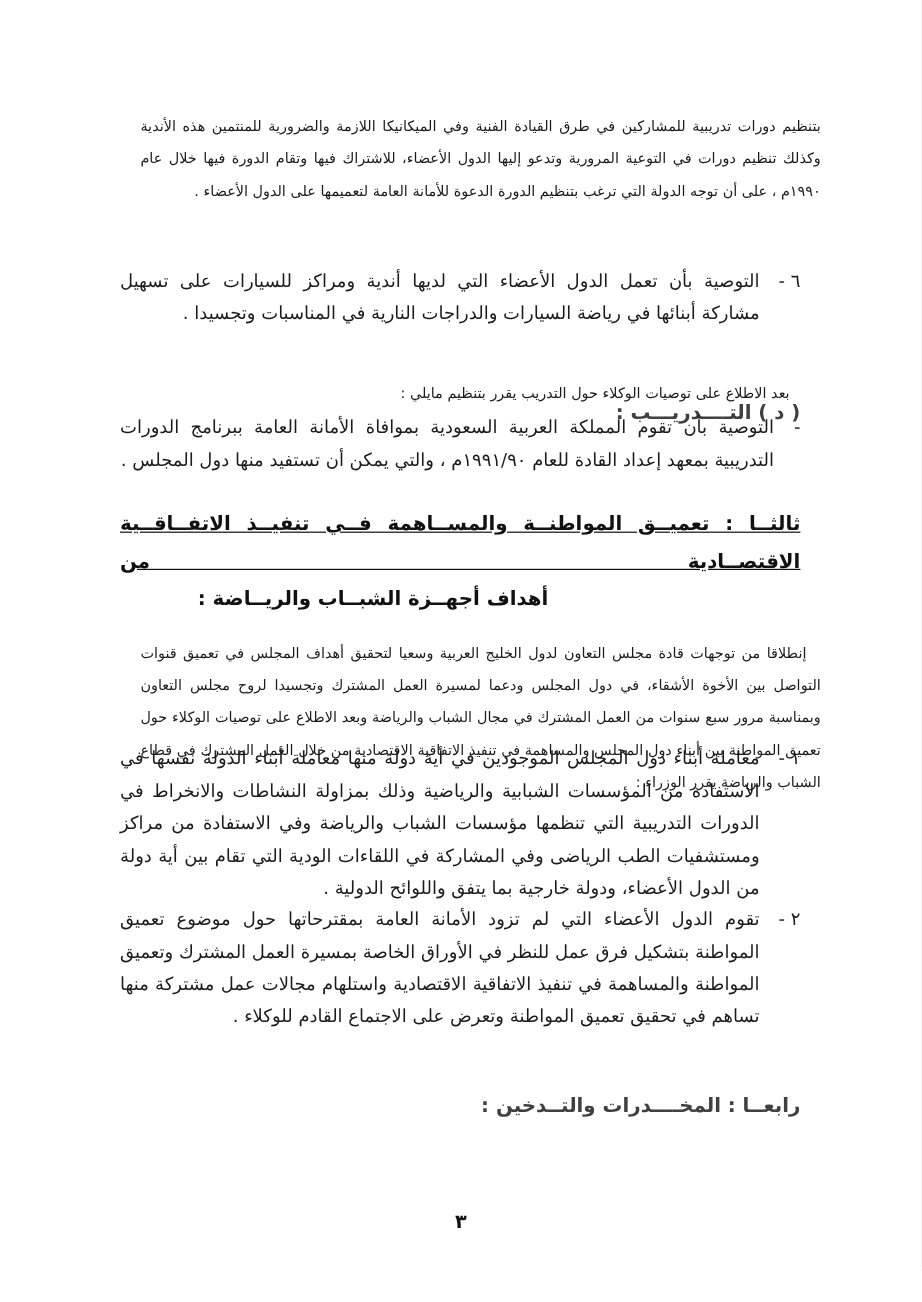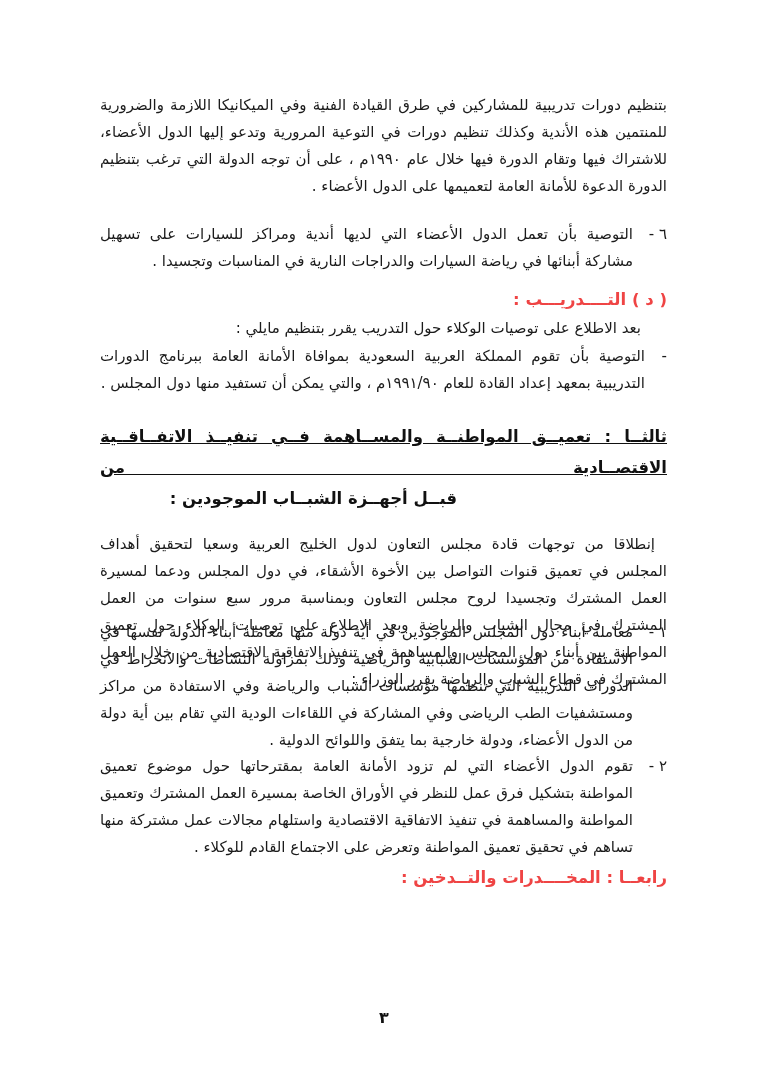--- a/index.html
+++ b/index.html
@@ -8,23 +8,23 @@
     width:768px;height:1085px;
     background:#ffffff;
     margin:0 auto;
     overflow:hidden;
     direction:rtl;
     font-family:"DejaVu Sans", sans-serif;
     color:#1b1b1b;
   }
   .block{
     position:absolute;
-    right:101px;
+    right:84px;
     width:567px;
-    font-size:15px;
+    font-size:12px;
     line-height:27px;
     text-align:justify;
     text-align-last:right;
   }
   .para-indent{ text-indent:26px; }
   .para-indent-sm{ text-indent:12px;margin-top:48px; }
   .item{
     position:absolute;
     right:101px;
     width:567px;
@@ -48,21 +48,22 @@
     text-align-last:right;
   }
   .heading{
     position:absolute;
     right:101px;
     width:567px;
     font-weight:bold;
     font-size:16.5px;
     line-height:27px;
     text-align:right;
-    color:#ef4444;
+    color:#404040;
+    margin-top:44px;
   }
   .section-heading{
     position:absolute;
     right:101px;
     width:567px;
     font-weight:bold;
     font-size:16.5px;
     line-height:31px;
     color:#111;
   }
@@ -94,21 +95,21 @@
 
   <div class="block para-indent" style="top:315px">بعد الاطلاع على توصيات الوكلاء حول التدريب يقرر بتنظيم مايلي :</div>
 
   <div class="item" style="top:343px">
     <span class="marker dash">-</span>
     <div class="item-text">التوصية بأن تقوم المملكة العربية السعودية بموافاة الأمانة العامة ببرنامج الدورات التدريبية بمعهد إعداد القادة للعام ١٩٩١/٩٠م ، والتي يمكن أن تستفيد منها دول المجلس .</div>
   </div>
 
   <div class="section-heading" style="top:421px">
     <div class="sh-line1">ثالثــا : تعميــق المواطنــة والمســاهمة فــي تنفيــذ الاتفــاقــية الاقتصــادية من</div>
-    <div class="sh-line2">قبــل أجهــزة الشبــاب الموجودين :</div>
+    <div class="sh-line2">أهداف أجهــزة الشبــاب والريــاضة :</div>
   </div>
 
   <div class="block para-indent-sm" style="top:483px">إنطلاقا من توجهات قادة مجلس التعاون لدول الخليج العربية وسعيا لتحقيق أهداف المجلس في تعميق قنوات التواصل بين الأخوة الأشقاء، في دول المجلس ودعما لمسيرة العمل المشترك وتجسيدا لروح مجلس التعاون وبمناسبة مرور سبع سنوات من العمل المشترك في مجال الشباب والرياضة وبعد الاطلاع على توصيات الوكلاء حول تعميق المواطنة بين أبناء دول المجلس والمساهمة في تنفيذ الاتفاقية الاقتصادية من خلال العمل المشترك في قطاع الشباب والرياضة يقرر الوزراء :</div>
 
   <div class="item" style="top:619px">
     <span class="marker">١ -</span>
     <div class="item-text">معاملة أبناء دول المجلس الموجودين في أية دولة منها معاملة أبناء الدولة نفسها في الاستفادة من المؤسسات الشبابية والرياضية وذلك بمزاولة النشاطات والانخراط في الدورات التدريبية التي تنظمها مؤسسات الشباب والرياضة وفي الاستفادة من مراكز ومستشفيات الطب الرياضى وفي المشاركة في اللقاءات الودية التي تقام بين أية دولة من الدول الأعضاء، ودولة خارجية بما يتفق واللوائح الدولية .</div>
   </div>
 
   <div class="item" style="top:753px">

